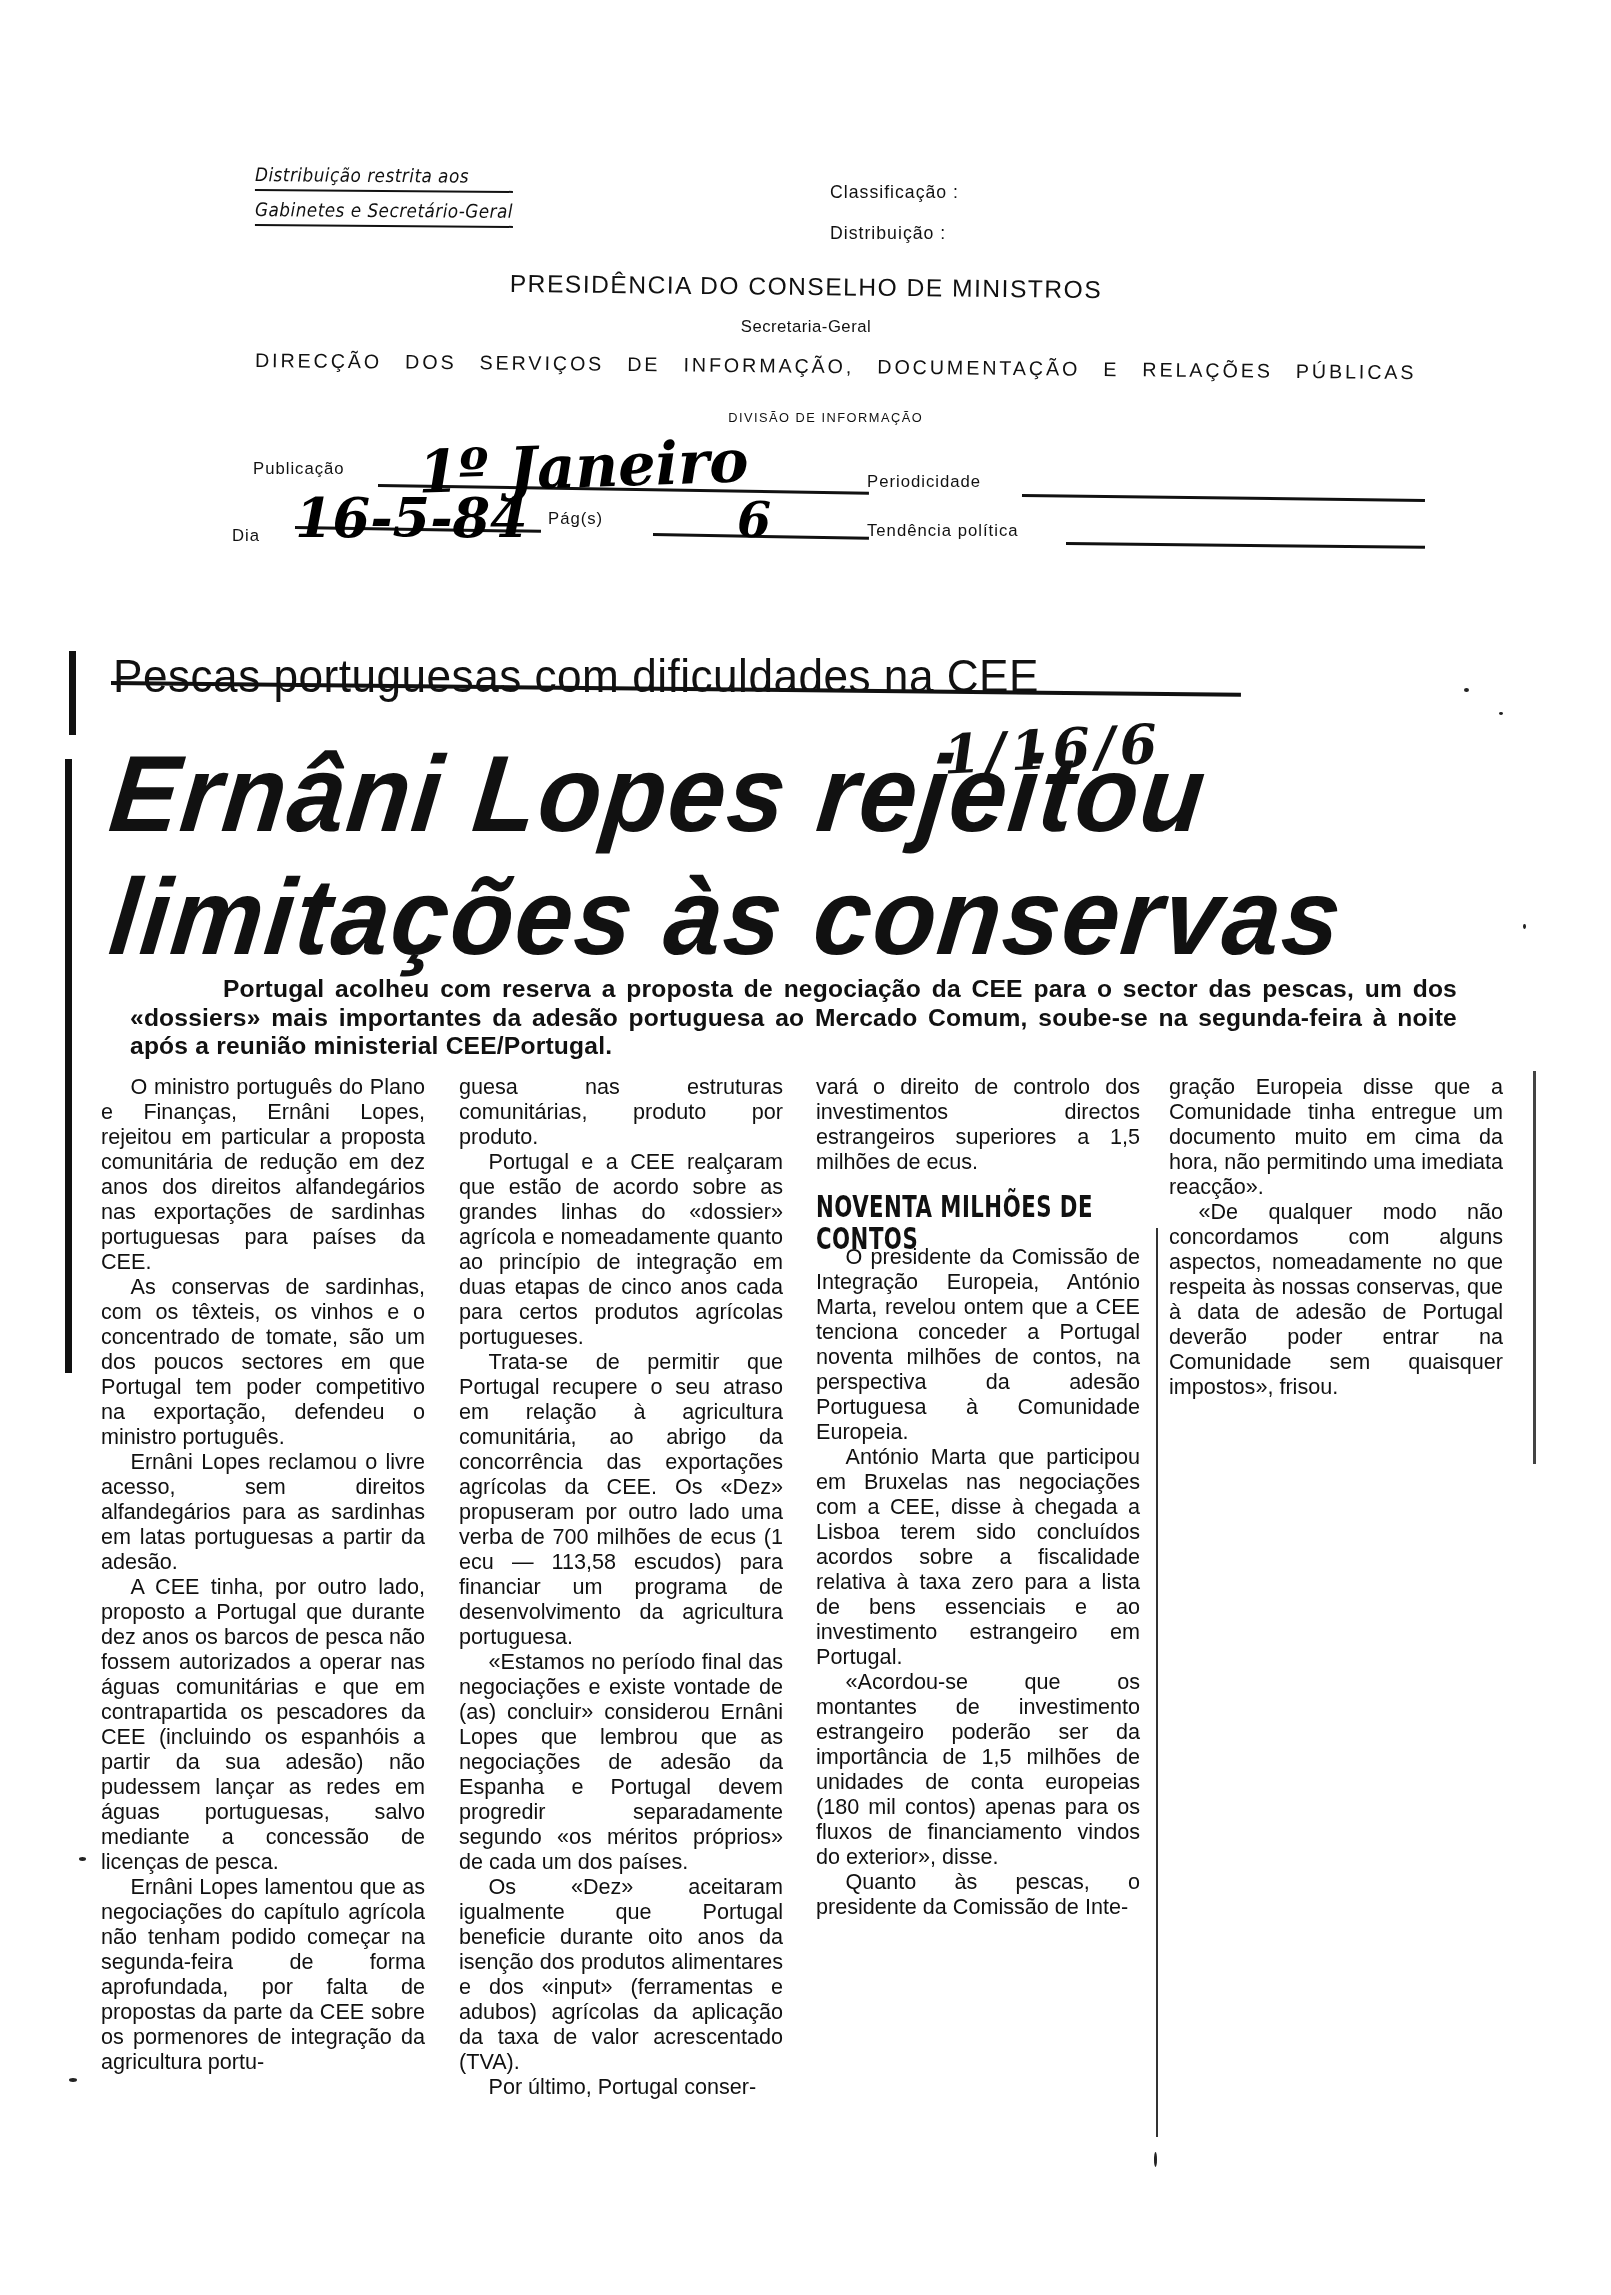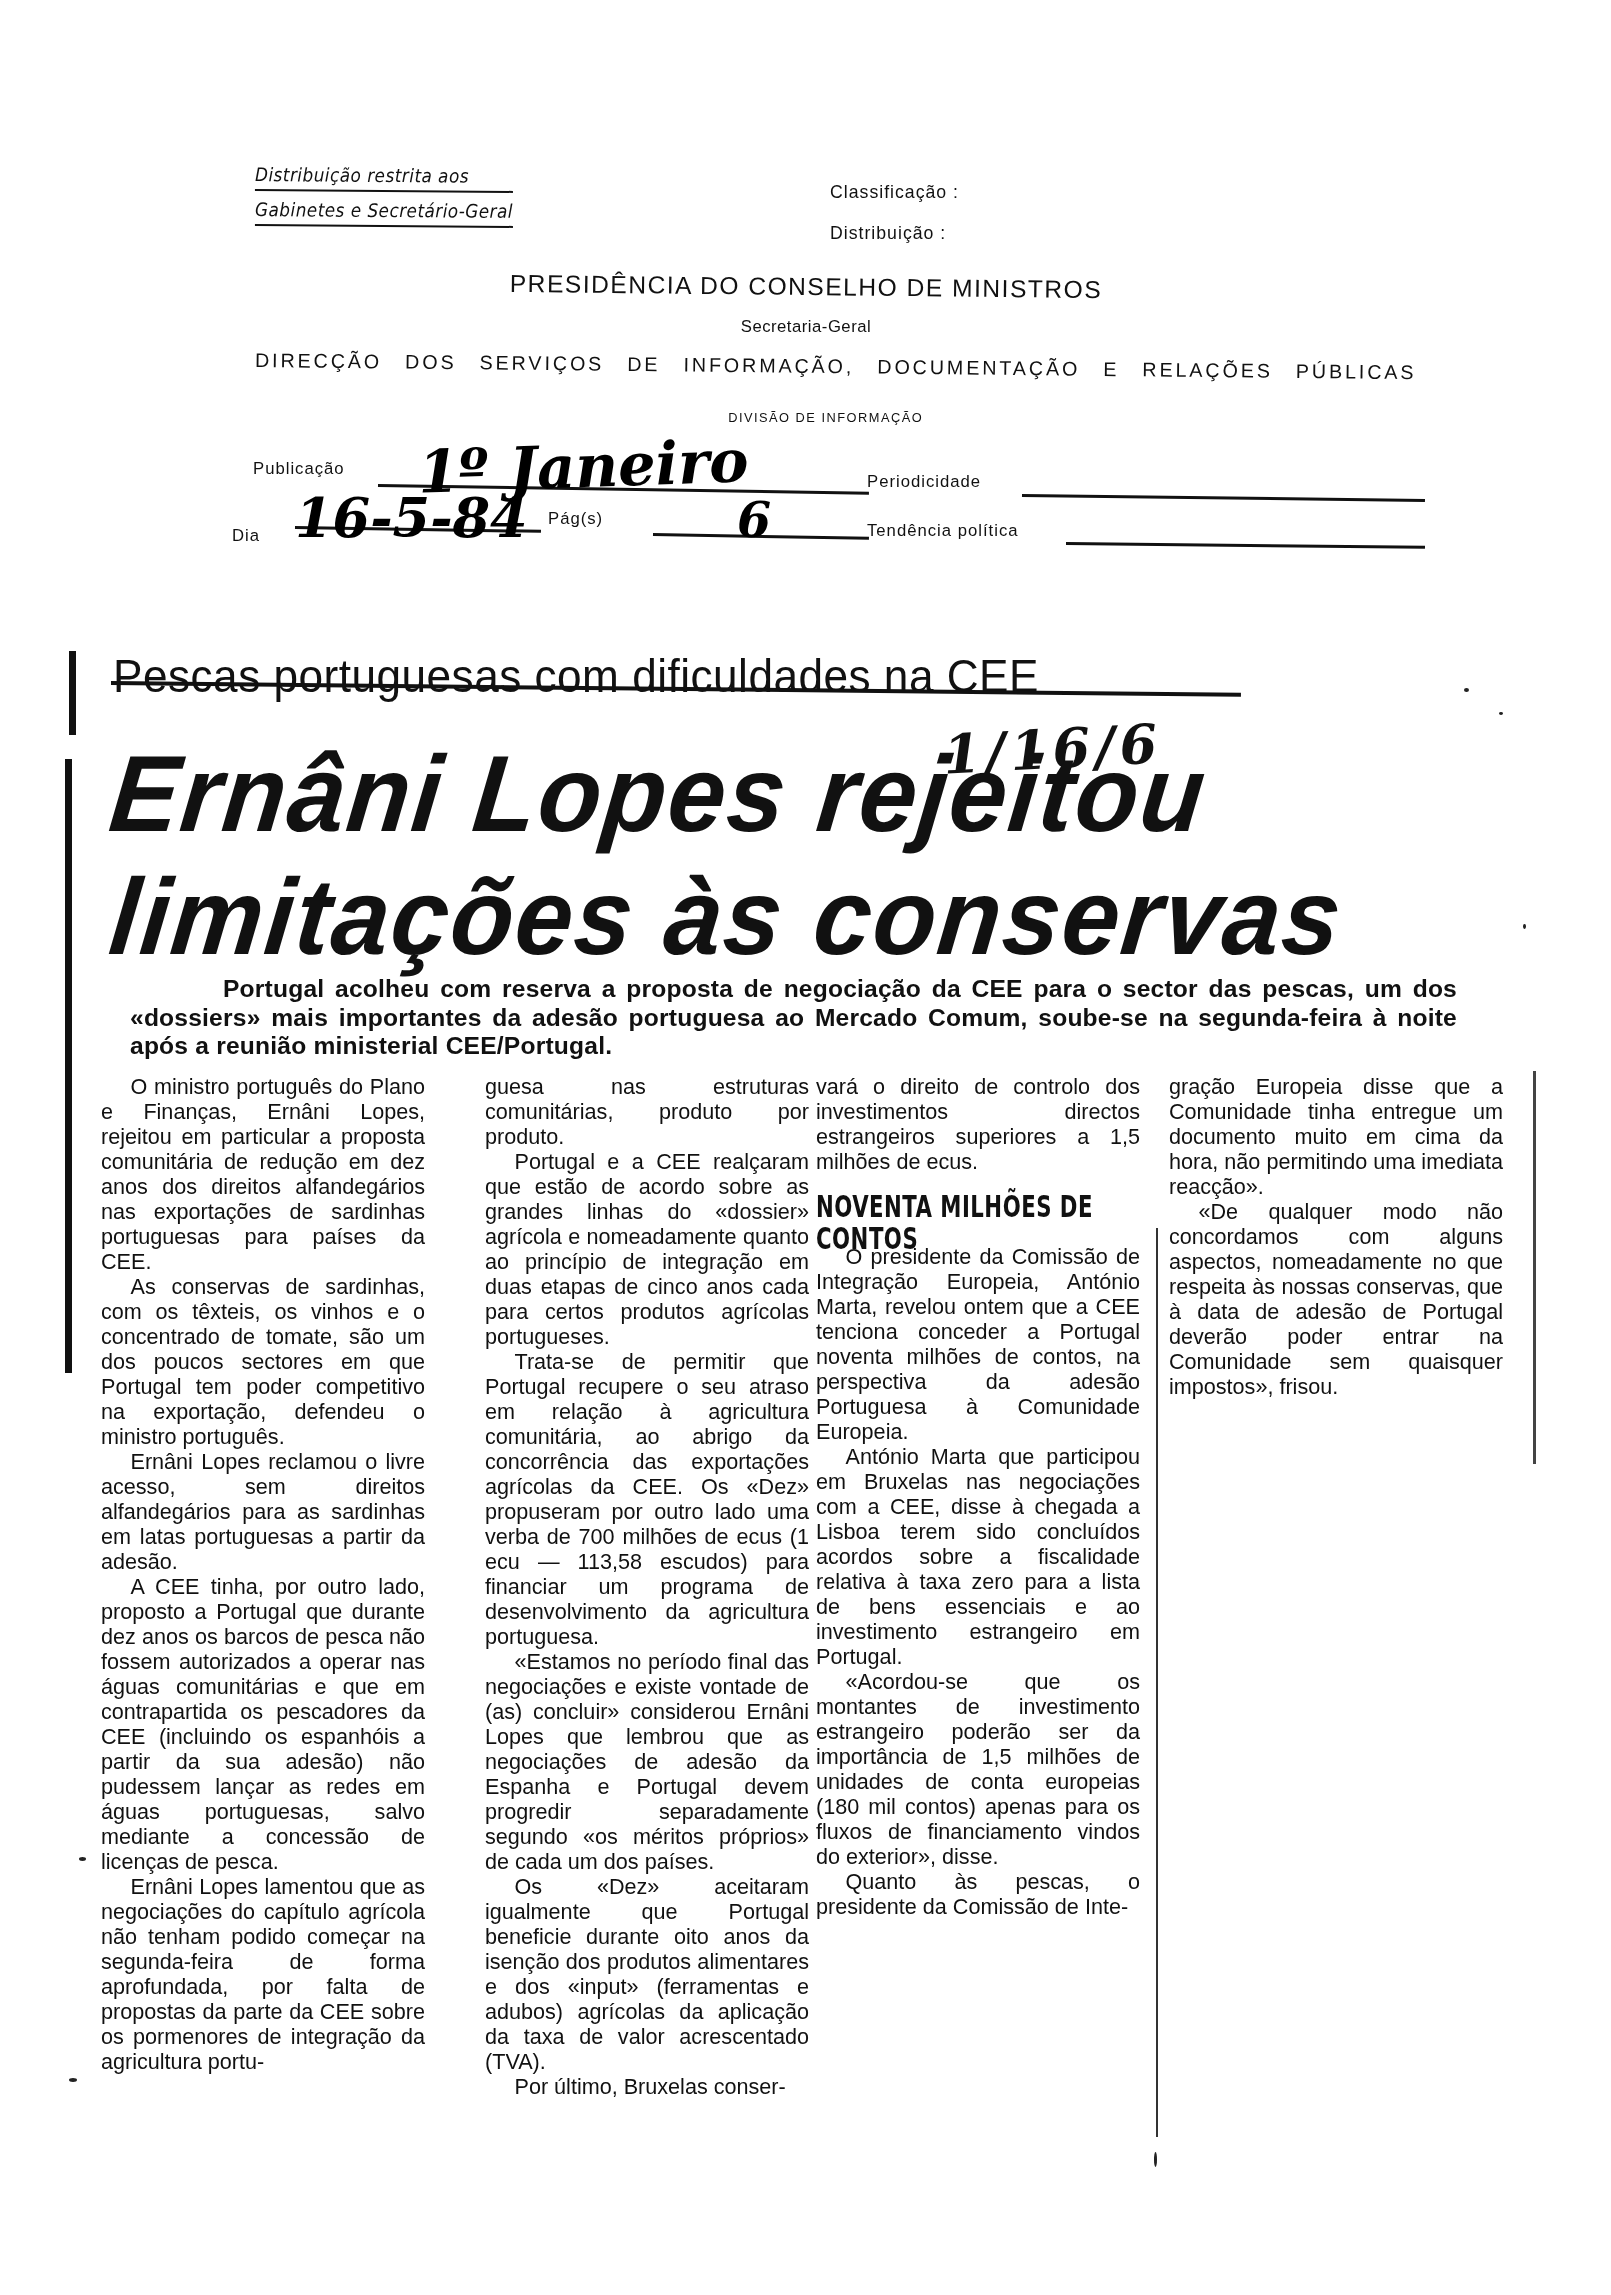--- a/index.html
+++ b/index.html
@@ -31,21 +31,21 @@
   .headline.l1 { top: 742px; }
   .headline.l2 { top: 865px; }
   .annotation { position: absolute; left: 943px; top: 717px; font-family: "DejaVu Serif", serif; font-style: italic; font-size: 54px; font-weight: bold; letter-spacing: 4.9px; transform: rotate(-3deg); }
 
   .lede { position: absolute; left: 130px; top: 975px; width: 1327px; font-weight: bold; font-size: 24.6px; line-height: 28.5px; text-align: justify; text-indent: 93px; letter-spacing: 0.2px; }
 
   .col { position: absolute; top: 1074px; width: 324px; font-size: 21.6px; line-height: 25px; text-align: justify; hyphens: manual; }
   .col p { margin: 0; text-indent: 29.5px; }
   .col p.noindent { text-indent: 0; }
   .col1 { left: 101px; }
-  .col2 { left: 485px; }
+  .col2 { left: 459px; }
   .col3 { left: 816px; }
   .col4 { left: 1169px; width: 334px; }
 
   .subhead { font-family: "DejaVu Sans Condensed", "DejaVu Sans", sans-serif; font-weight: bold; font-size: 23.6px; letter-spacing: 0.5px; text-align: left; margin: 16.7px 0 2.9px 0; transform: scaleY(1.3); transform-origin: top left; text-indent: 0; }
 
   .col3-border { position: absolute; left: 1156px; top: 1228px; width: 2px; height: 909px; background: #333; }
   .col4-box-right { position: absolute; left: 1533px; top: 1071px; width: 2.5px; height: 393px; background: #444; }
 
   .speck { position: absolute; background: #222; border-radius: 50%; }
 </style>
@@ -110,21 +110,21 @@
     <p>A CEE tinha, por outro lado, proposto a Portugal que durante dez anos os barcos de pesca não fossem autorizados a operar nas águas comunitárias e que em contrapartida os pescadores da CEE (incluindo os espanhóis a partir da sua adesão) não pudessem lançar as redes em águas portuguesas, salvo mediante a concessão de licenças de pesca.</p>
     <p>Ernâni Lopes lamentou que as negociações do capítulo agrícola não tenham podido começar na segunda-feira de forma aprofundada, por falta de propostas da parte da CEE sobre os pormenores de integração da agricultura portu-</p>
   </div>
 
   <div class="col col2">
     <p class="noindent">guesa nas estruturas comunitárias, produto por produto.</p>
     <p>Portugal e a CEE realçaram que estão de acordo sobre as grandes linhas do «dossier» agrícola e nomeadamente quanto ao princípio de integração em duas etapas de cinco anos cada para certos produtos agrícolas portugueses.</p>
     <p>Trata-se de permitir que Portugal recupere o seu atraso em relação à agricultura comunitária, ao abrigo da concorrência das exportações agrícolas da CEE. Os «Dez» propuseram por outro lado uma verba de 700 milhões de ecus (1 ecu — 113,58 escudos) para financiar um programa de desenvolvimento da agricultura portuguesa.</p>
     <p>«Estamos no período final das negociações e existe vontade de (as) concluir» considerou Ernâni Lopes que lembrou que as negociações de adesão da Espanha e Portugal devem progredir separadamente segundo «os méritos próprios» de cada um dos países.</p>
     <p>Os «Dez» aceitaram igualmente que Portugal beneficie durante oito anos da isenção dos produtos alimentares e dos «input» (ferramentas e adubos) agrícolas da aplicação da taxa de valor acrescentado (TVA).</p>
-    <p>Por último, Bruxelas conser-</p>
+    <p>Por último, Portugal conser-</p>
   </div>
 
   <div class="col col3">
     <p class="noindent">vará o direito de controlo dos investimentos directos estrangeiros superiores a 1,5 milhões de ecus.</p>
     <div class="subhead">NOVENTA MILHÕES DE CONTOS</div>
     <p>O presidente da Comissão de Integração Europeia, António Marta, revelou ontem que a CEE tenciona conceder a Portugal noventa milhões de contos, na perspectiva da adesão Portuguesa à Comunidade Europeia.</p>
     <p>António Marta que participou em Bruxelas nas negociações com a CEE, disse à chegada a Lisboa terem sido concluídos acordos sobre a fiscalidade relativa à taxa zero para a lista de bens essenciais e ao investimento estrangeiro em Portugal.</p>
     <p>«Acordou-se que os montantes de investimento estrangeiro poderão ser da importância de 1,5 milhões de unidades de conta europeias (180 mil contos) apenas para os fluxos de financiamento vindos do exterior», disse.</p>
     <p>Quanto às pescas, o presidente da Comissão de Inte-</p>
   </div>

